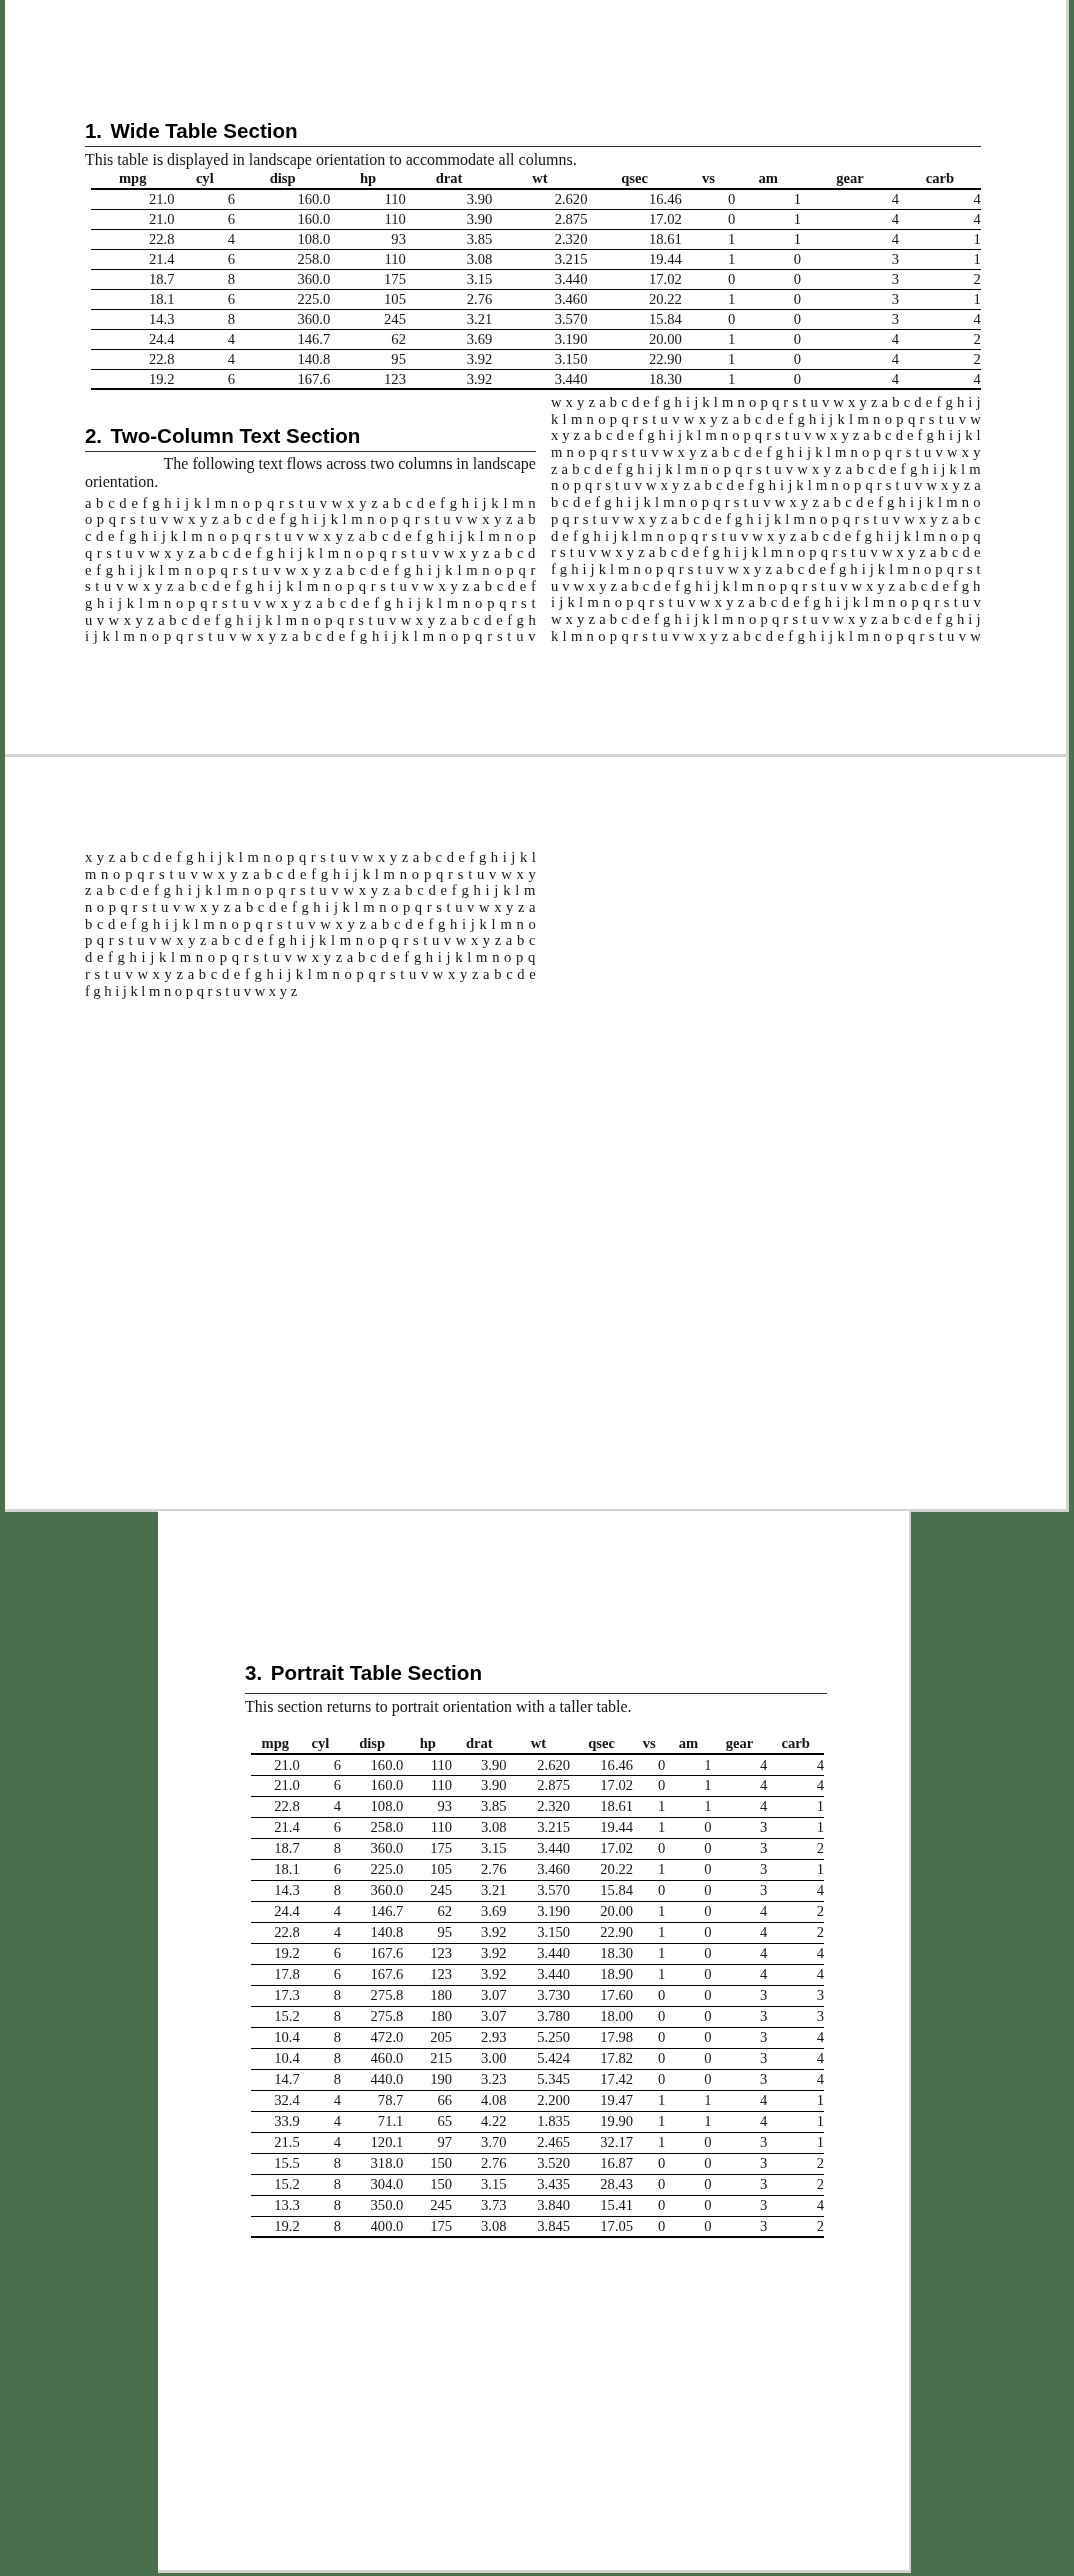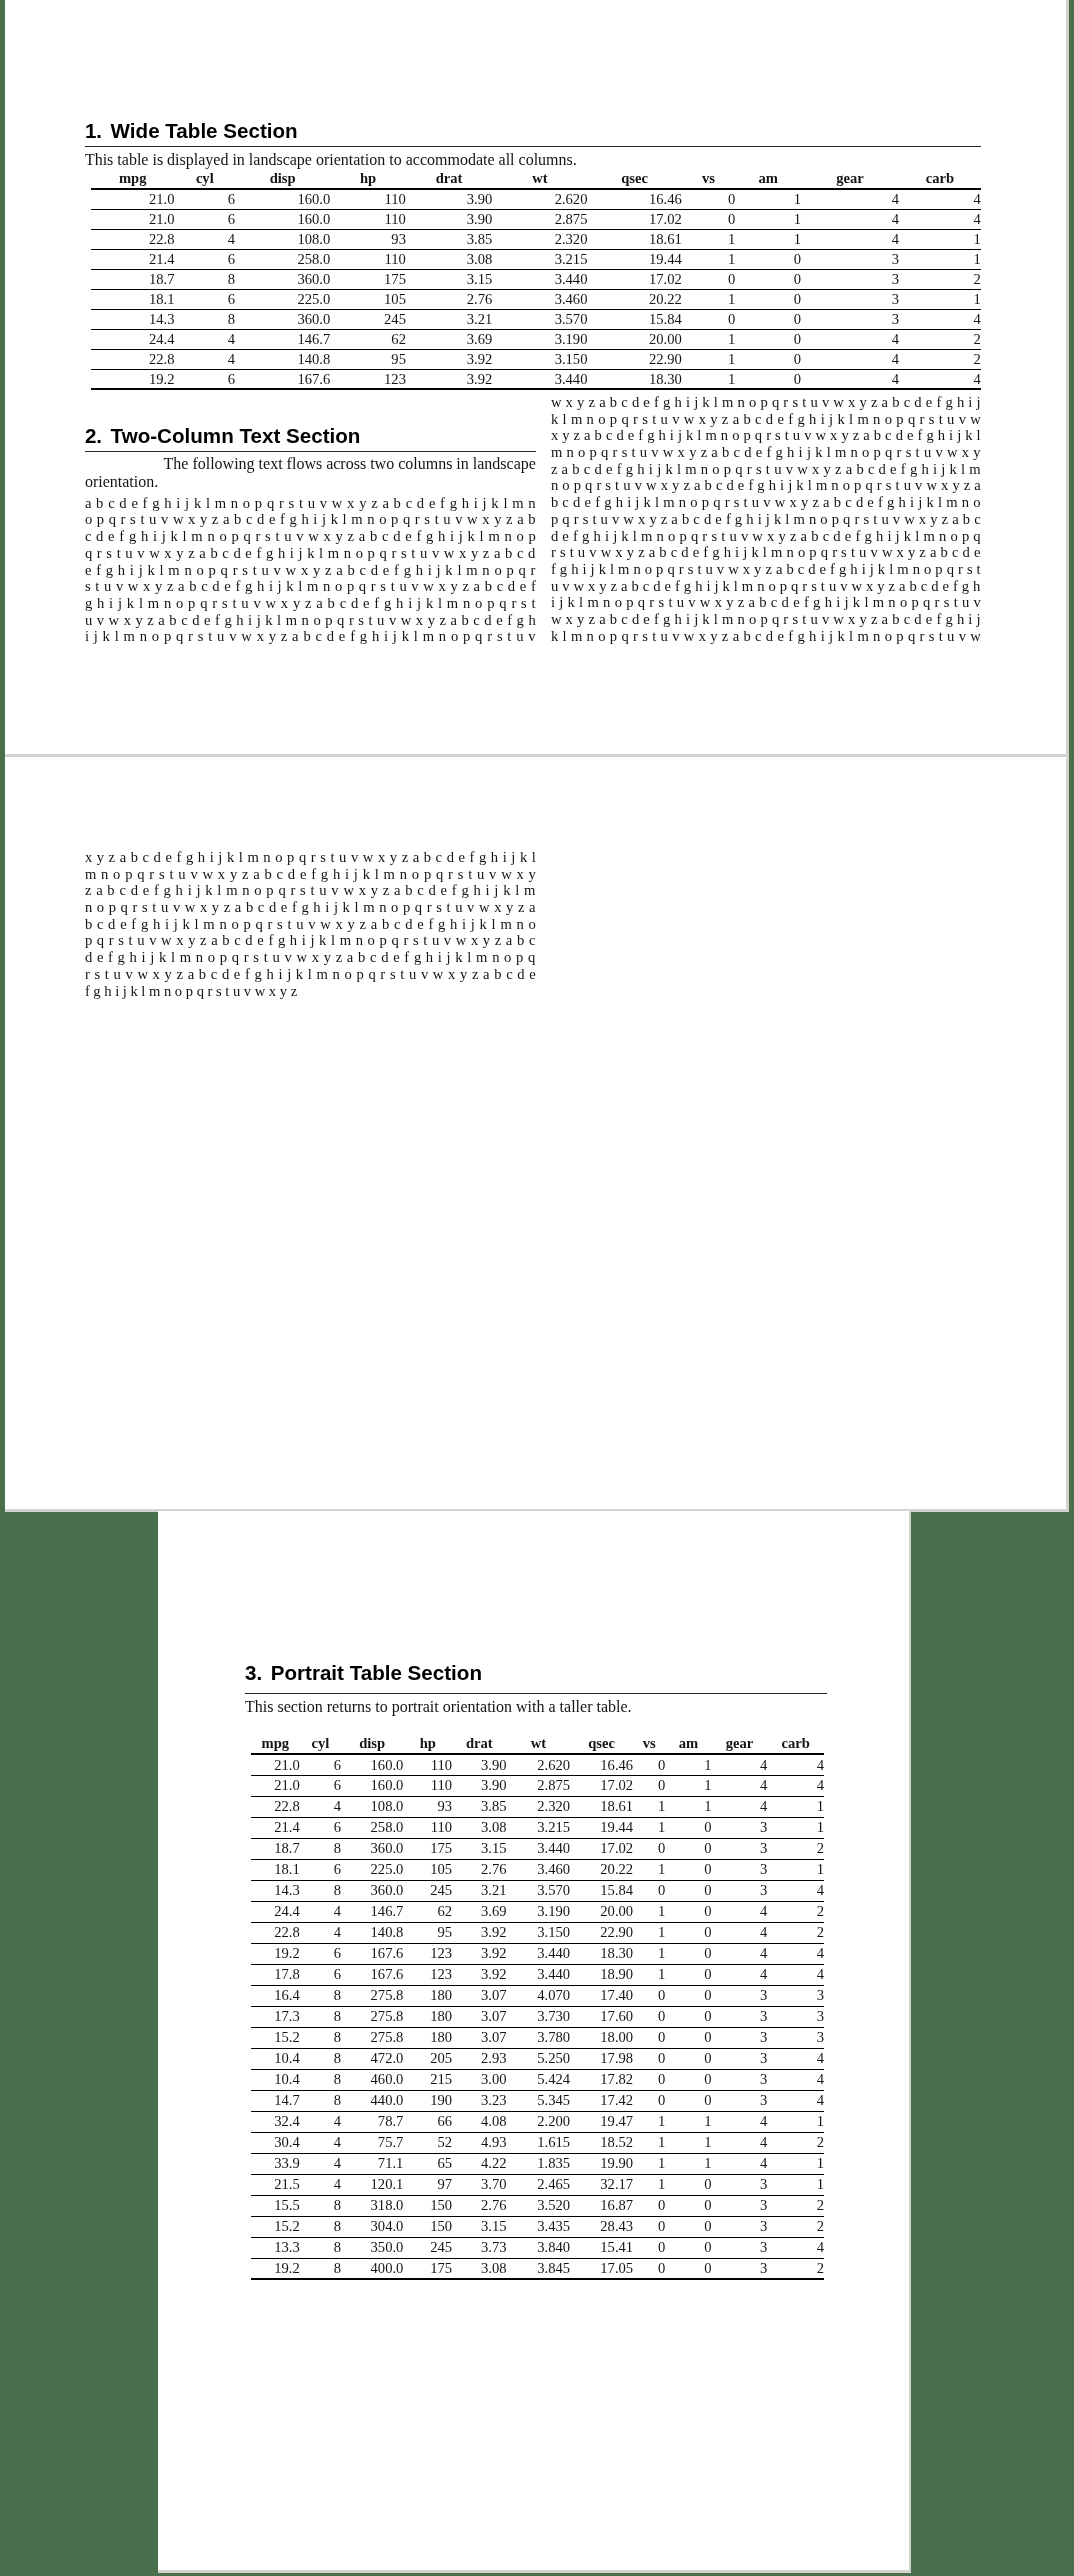--- a/index.html
+++ b/index.html
@@ -1749,33 +1749,20 @@
             <td>123</td>
             <td>3.92</td>
             <td>3.440</td>
             <td>18.90</td>
             <td>1</td>
             <td>0</td>
             <td>4</td>
             <td>4</td>
           </tr>
           <tr>
-            <td>16.4</td>
-            <td>8</td>
-            <td>275.8</td>
-            <td>180</td>
-            <td>3.07</td>
-            <td>4.070</td>
-            <td>17.40</td>
-            <td>0</td>
-            <td>0</td>
-            <td>3</td>
-            <td>3</td>
-          </tr>
-          <tr>
             <td>17.3</td>
             <td>8</td>
             <td>275.8</td>
             <td>180</td>
             <td>3.07</td>
             <td>3.730</td>
             <td>17.60</td>
             <td>0</td>
             <td>0</td>
             <td>3</td>
@@ -1838,33 +1825,20 @@
             <td>4</td>
             <td>78.7</td>
             <td>66</td>
             <td>4.08</td>
             <td>2.200</td>
             <td>19.47</td>
             <td>1</td>
             <td>1</td>
             <td>4</td>
             <td>1</td>
-          </tr>
-          <tr>
-            <td>30.4</td>
-            <td>4</td>
-            <td>75.7</td>
-            <td>52</td>
-            <td>4.93</td>
-            <td>1.615</td>
-            <td>18.52</td>
-            <td>1</td>
-            <td>1</td>
-            <td>4</td>
-            <td>2</td>
           </tr>
           <tr>
             <td>33.9</td>
             <td>4</td>
             <td>71.1</td>
             <td>65</td>
             <td>4.22</td>
             <td>1.835</td>
             <td>19.90</td>
             <td>1</td>

